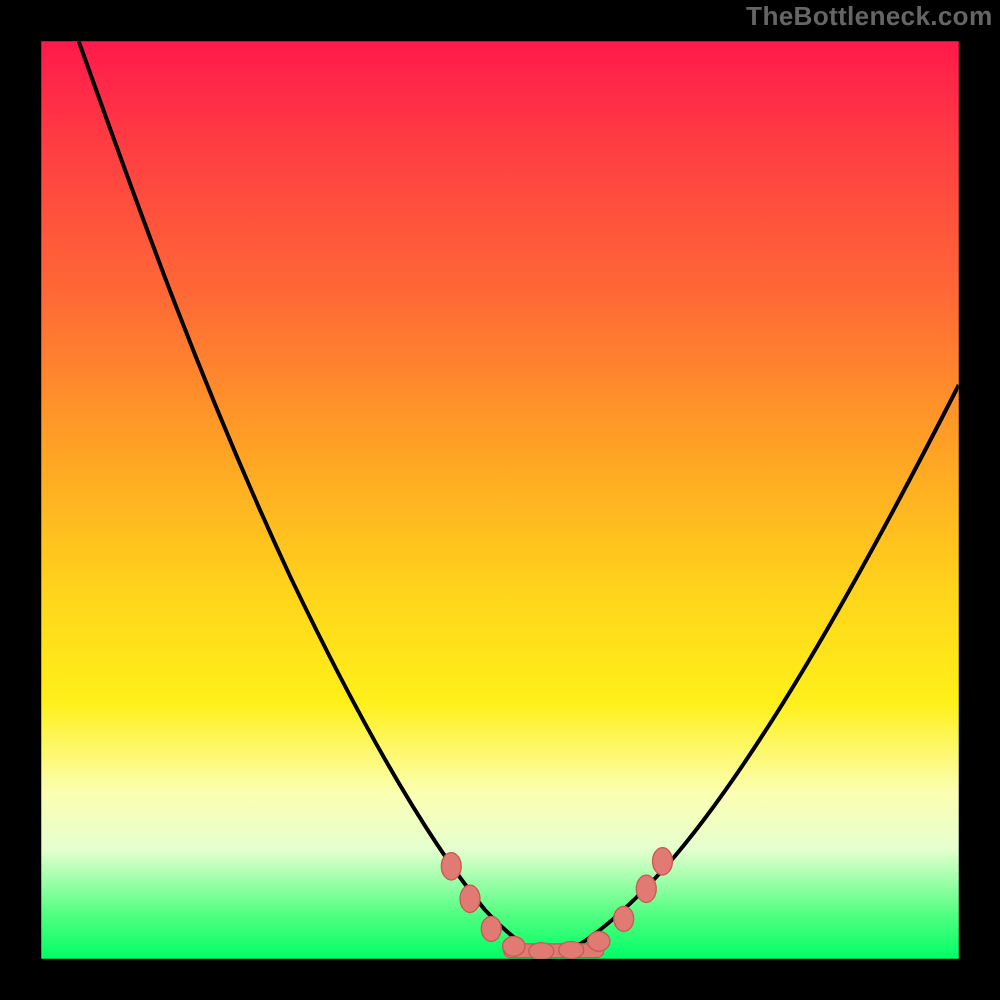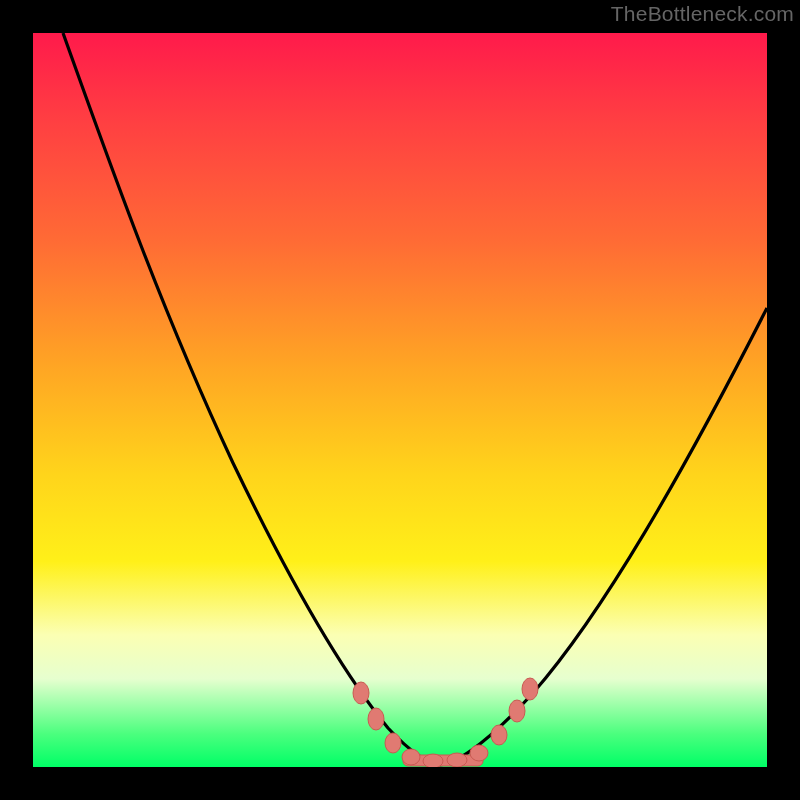--- a/index.html
+++ b/index.html
@@ -46,21 +46,21 @@
     top: 0;
     width: 734px;
     height: 734px;
   }
   .watermark {
     position: absolute;
     top: 2px;
     right: 6px;
     color: #656565;
     font-size: 21px;
-    font-weight: 400;
+    font-weight: 700;
     letter-spacing: 0.2px;
     user-select: none;
   }
 </style>
 </head>
 <body>
 
 <div class="frame">
   <div class="plot">
     <svg class="curves" viewBox="0 0 734 734">

